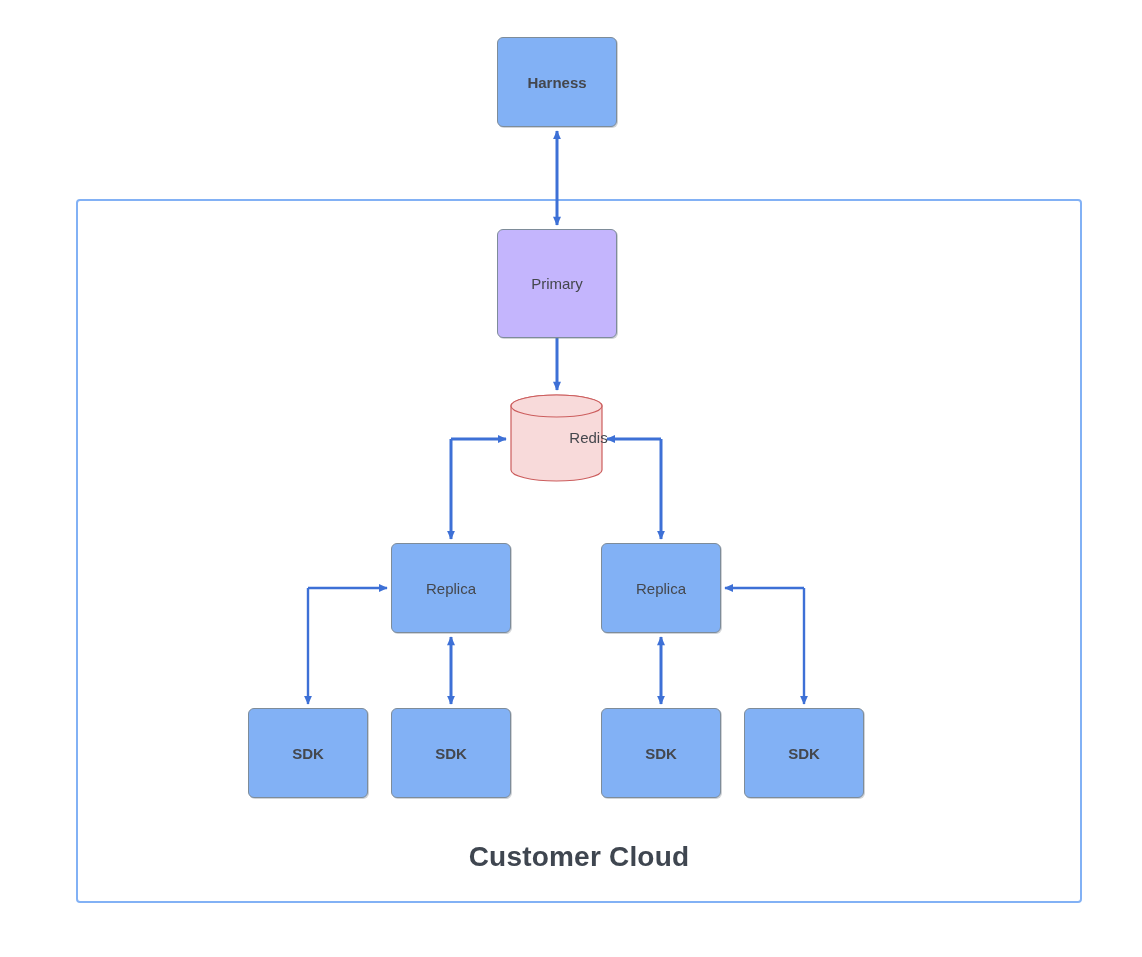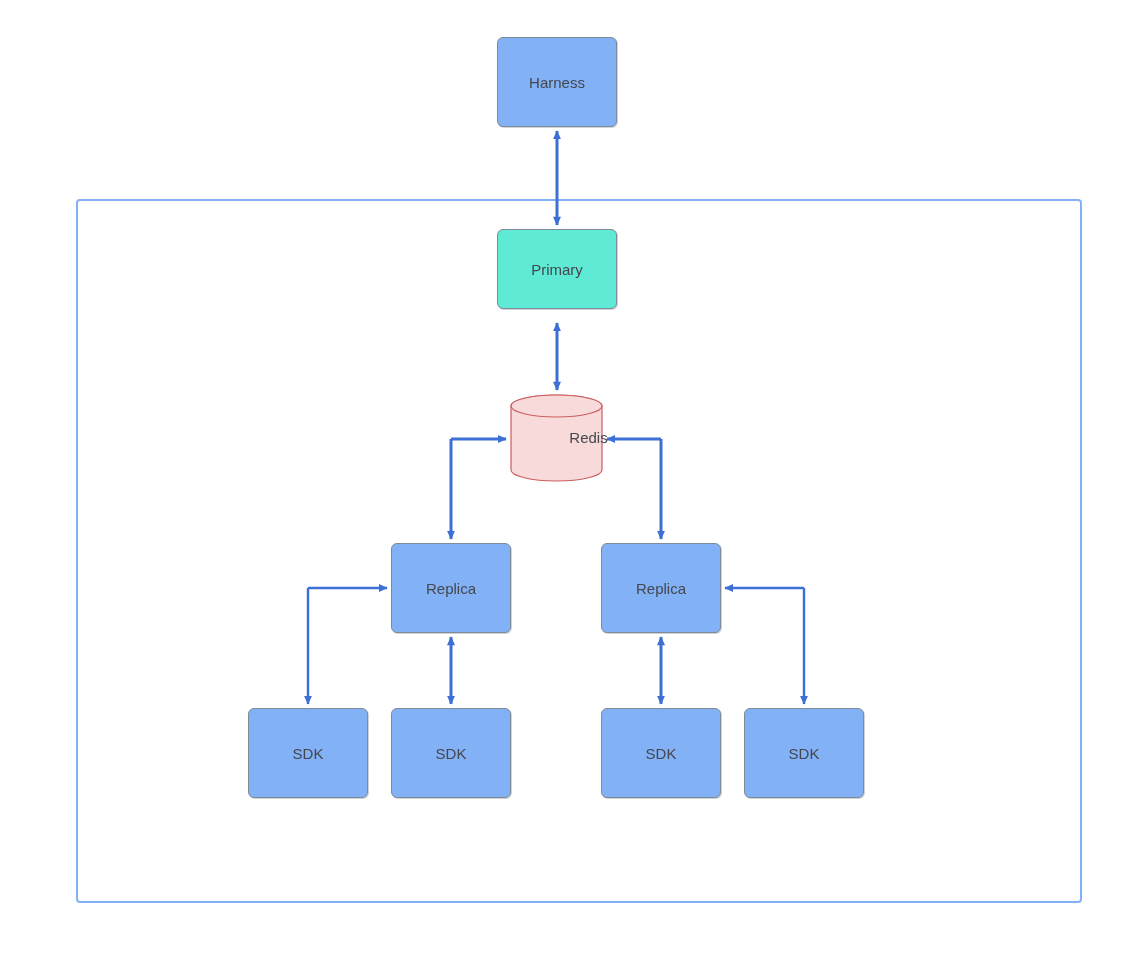--- a/index.html
+++ b/index.html
@@ -50,21 +50,21 @@
     border: 1px solid #7e8c99;
     border-radius: 6px;
     display: flex;
     align-items: center;
     justify-content: center;
     color: #44474d;
     font-size: 15px;
     box-shadow: 1px 1px 0 rgba(120,130,140,0.35);
   }
   .node.bold {
-    font-weight: normal;
+    font-weight: bold;
     text-align: right;
   }
   .node.regular {
     font-weight: normal;
   }
   .node-label {
     pointer-events: none;
     line-height: 1;
   }
   .cylinder {
@@ -78,20 +78,21 @@
     color: #44474d;
     pointer-events: none;
   }
 </style>
 </head>
 <body>
 
 <div id="canvas">
 
   <div class="cloud-container" id="cloud-container" style="left: 76px; top: 199px; width: 1006px; height: 704px; border-color: rgb(130, 177, 245);"></div>
+  <div class="cloud-title" id="cloud-title" style="left: 356px; top: 841px; width: 446px; color: rgb(63, 70, 80);">Customer Cloud</div>
 
   <svg id="edges" viewBox="0 0 1142 957">
     <defs>
       <marker id="arrow-end" markerWidth="10" markerHeight="10" refX="8.2" refY="4" orient="auto" markerUnits="userSpaceOnUse">
         <path d="M 0 0 L 9 4 L 0 8 z" fill="#3d70d6"></path>
       </marker>
       <marker id="arrow-start" markerWidth="10" markerHeight="10" refX="0.8" refY="4" orient="auto" markerUnits="userSpaceOnUse">
         <path d="M 9 0 L 0 4 L 9 8 z" fill="#3d70d6"></path>
       </marker>
     </defs>
@@ -130,21 +131,21 @@
     <g>
       <path d="M 804 588 L 725 588" stroke="#3d70d6" stroke-width="2.4" fill="none" marker-end="url(#arrow-end)"></path>
       <path d="M 804 588 L 804 704" stroke="#3d70d6" stroke-width="2.4" fill="none" marker-end="url(#arrow-end)"></path>
     </g>
   </svg>
 
   <div id="node-layer">
       <div class="node bold" style="left: 497px; top: 37px; width: 120px; height: 90px; background: rgb(130, 177, 245); border-color: rgb(126, 140, 153); color: rgb(68, 71, 77);">
         <span class="node-label">Harness</span>
       </div>
-      <div class="node regular" style="left: 497px; top: 229px; width: 120px; height: 80px; background: #5eead4; border-color: rgb(126, 140, 153); color: rgb(68, 71, 77);">
+      <div class="node regular" style="left: 497px; top: 229px; width: 120px; height: 109px; background: #c4b5fd; border-color: rgb(126, 140, 153); color: rgb(68, 71, 77);">
         <span class="node-label">Primary</span>
       </div>
       <div class="cylinder" style="left: 510px; top: 394px; width: 93px; height: 88px;"><svg width="93" height="88" viewBox="0 0 93 88">
           <path d="M 1 12 L 1 76 A 45.5 11 0 0 0 92 76 L 92 12 A 45.5 11 0 0 0 1 12 Z" fill="#f8dada" stroke="#cc5e5e" stroke-width="1.2"></path>
           <ellipse cx="46.5" cy="12" rx="45.5" ry="11" fill="#f8dada" stroke="#cc5e5e" stroke-width="1.2"></ellipse>
         </svg><div class="cyl-label" style="top: 35px; color: rgb(68, 71, 77); padding-left: 32px;">Redis</div></div>
       <div class="node regular" style="left: 391px; top: 543px; width: 120px; height: 90px; background: rgb(130, 177, 245); border-color: rgb(126, 140, 153); color: rgb(68, 71, 77);">
         <span class="node-label">Replica</span>
       </div>
       <div class="node regular" style="left: 601px; top: 543px; width: 120px; height: 90px; background: rgb(130, 177, 245); border-color: rgb(126, 140, 153); color: rgb(68, 71, 77);">

